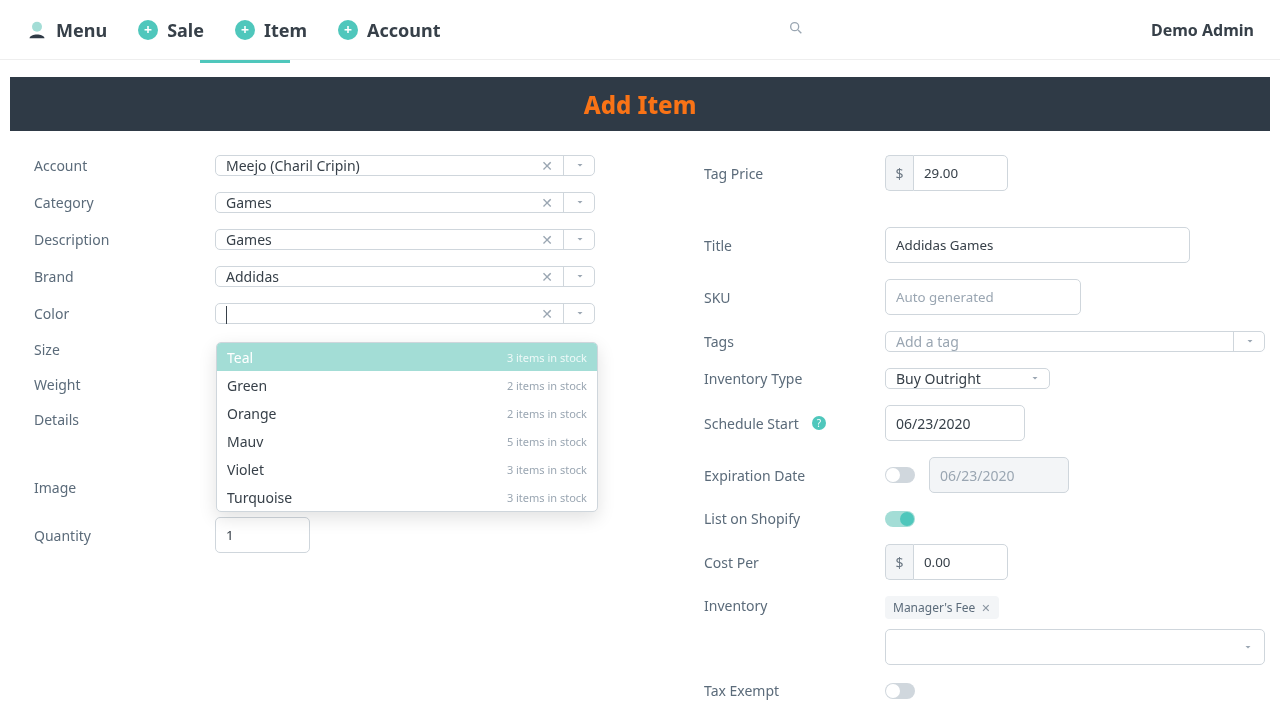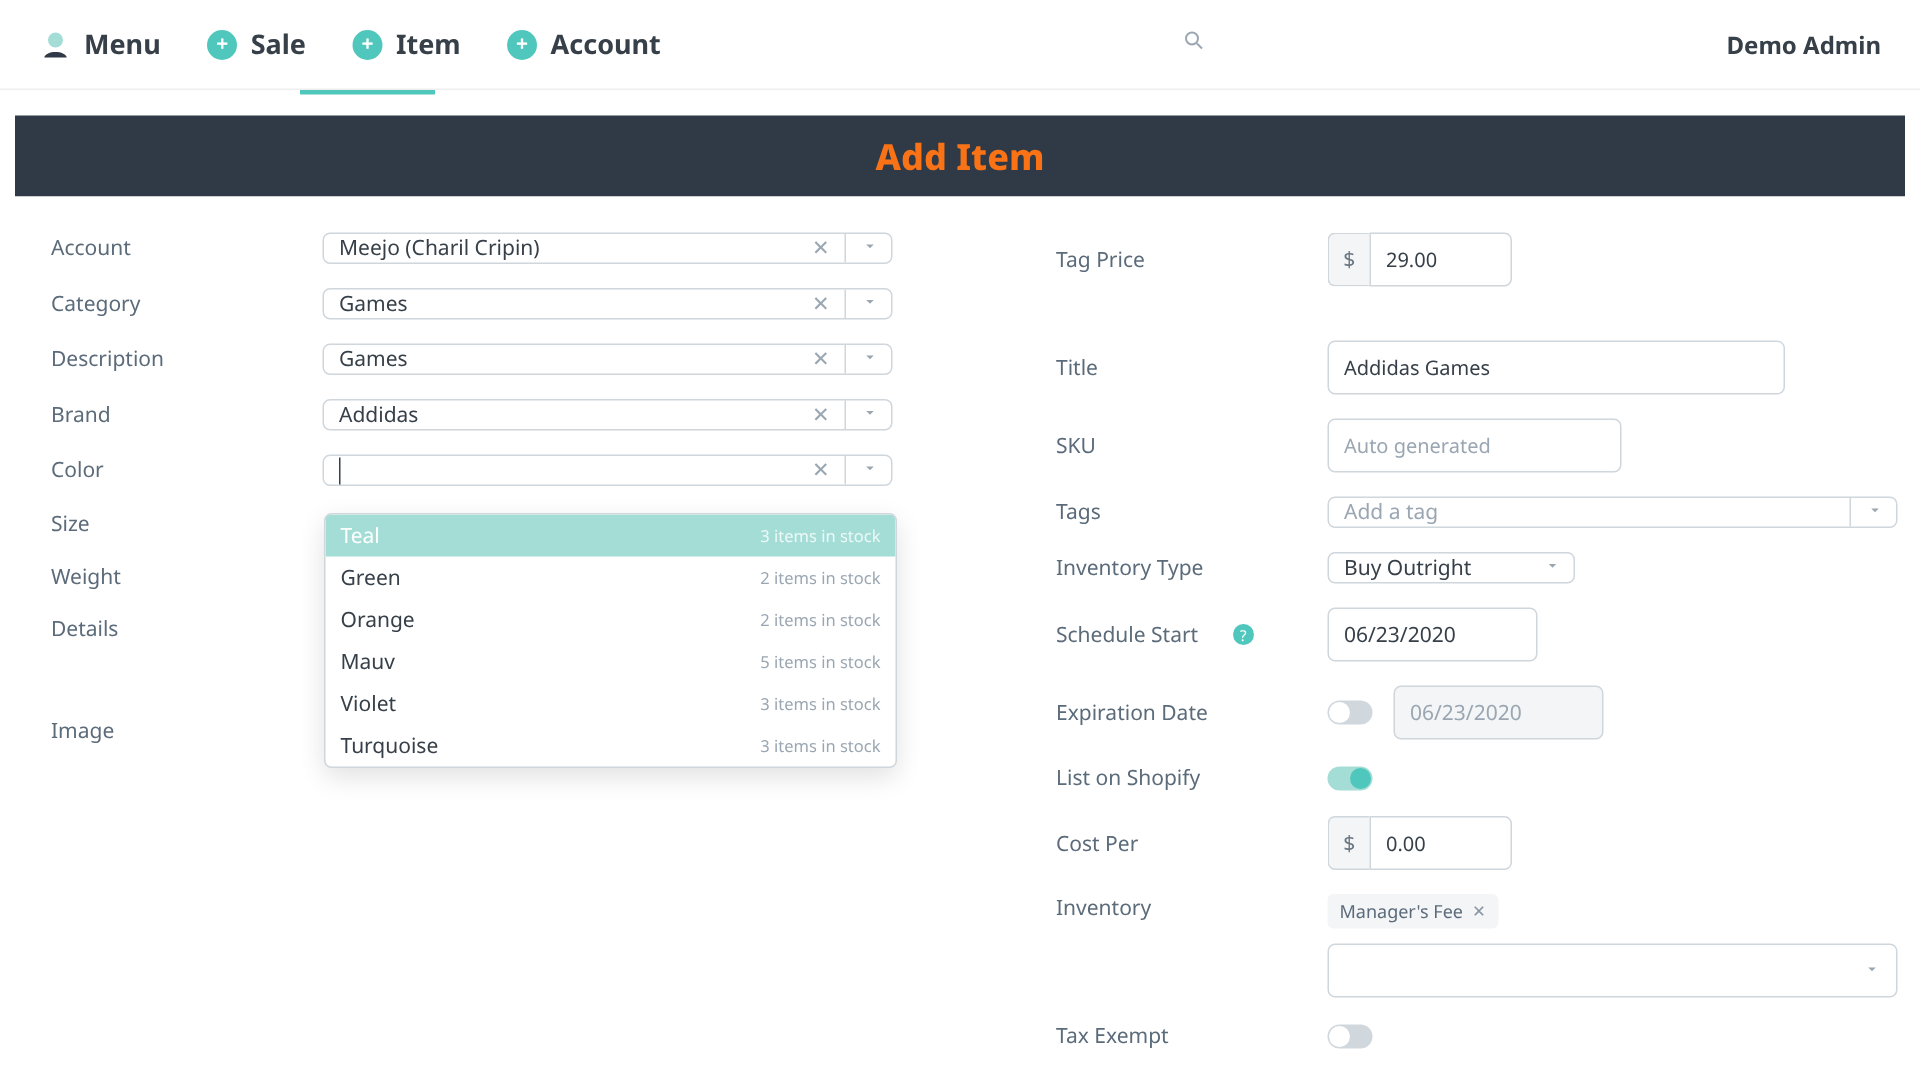--- a/index.html
+++ b/index.html
@@ -28,21 +28,21 @@
   
   .page-header{background:var(--dark);height:54px;display:flex;align-items:center;justify-content:center;margin:14px 10px 0 10px;}
   .page-header h1{color:#f97316;font-size:24px;margin:0;font-weight:800;}
   
   .card{background:var(--bg);margin:0 10px 18px 10px;padding:24px 24px 28px 24px;position:relative;}
   .columns{display:flex;gap:40px;}
   .col{flex:1;display:flex;flex-direction:column;gap:16px;}
   .divider{width:1px;background:#e6eaee;}
   .row{display:flex;align-items:center;gap:16px;}
   .row .label{width:165px;color:var(--text);}
-  .row .label.help{display:flex;align-items:center;gap:23px;}
+  .row .label.help{display:flex;align-items:center;gap:13px;}
   .help-ico{width:14px;height:14px;border-radius:50%;background:var(--teal);color:#fff;font-size:10px;display:flex;align-items:center;justify-content:center;}
   
   .select{flex:0 0 380px;height:21px;border:1px solid var(--border);border-radius:5px;background:#fff;display:flex;align-items:center;padding:0 8px;color:#374049;position:relative;}
   .select .value{flex:1;padding-left:2px;}
   .select .clear{color:var(--text-muted);font-size:14px;padding:0 10px;cursor:pointer;}
   .select .caret{border-left:1px solid var(--border);padding-left:10px;color:var(--text-muted);}
   .select.narrow{flex:0 0 165px;}
   .input{height:36px;border:1px solid var(--border);border-radius:5px;padding:0 10px;color:#374049;outline:none;background:#fff;}
   .input.small{width:95px;}
   .input.money{width:95px;border-radius:0 5px 5px 0;}
@@ -215,20 +215,24 @@
       <div class="row">
         <div class="label">Weight</div>
       </div>
       <div class="row" style="align-items:flex-start;">
         <div class="label">Details</div>
       </div>
       <div class="row" style="margin-top:28px;">
         <div class="label">Image</div>
         <span class="img-plus">✚</span>
       </div>
+      <div class="row">
+        <div class="label">Quantity</div>
+        <input class="input small" value="1" style="">
+      </div>
     </div>
 
     <div class="divider"></div>
 
     <div class="col">
       <div class="row">
         <div class="label">Tag Price</div>
         <div class="money-wrap">
           <span class="prefix">$</span>
           <input class="input money" value="29.00" style="">

